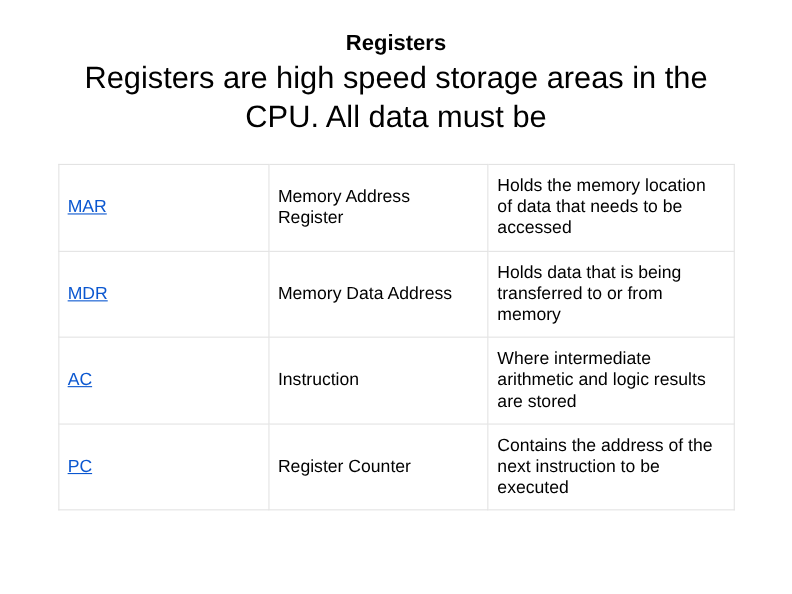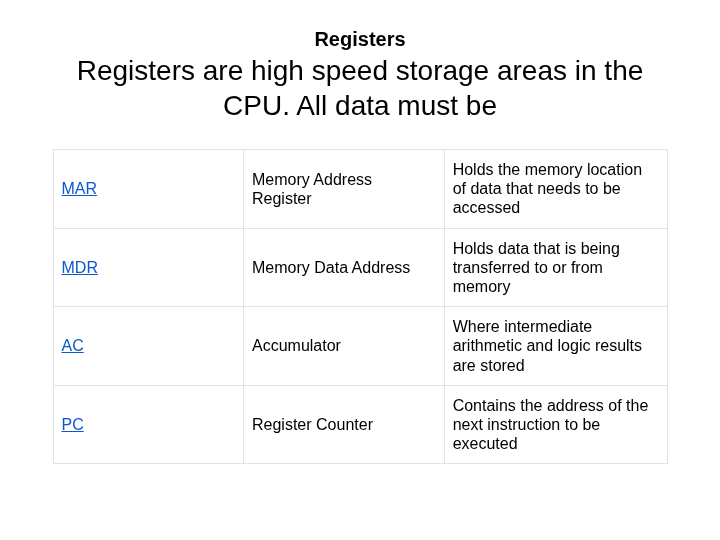--- a/index.html
+++ b/index.html
@@ -71,21 +71,21 @@
         <td class="name">Memory Address Register</td>
         <td class="desc">Holds the memory location of data that needs to be accessed</td>
       </tr>
       <tr>
         <td class="abbr"><span class="link">MDR</span></td>
         <td class="name">Memory Data Address</td>
         <td class="desc">Holds data that is being transferred to or from memory</td>
       </tr>
       <tr>
         <td class="abbr"><span class="link">AC</span></td>
-        <td class="name">Accumulator</td>
+        <td class="name">Instruction</td>
         <td class="desc">Where intermediate arithmetic and logic results are stored</td>
       </tr>
       <tr>
         <td class="abbr"><span class="link">PC</span></td>
         <td class="name">Register Counter</td>
         <td class="desc">Contains the address of the next instruction to be executed</td>
       </tr>
     </tbody>
   </table>
 </div>

